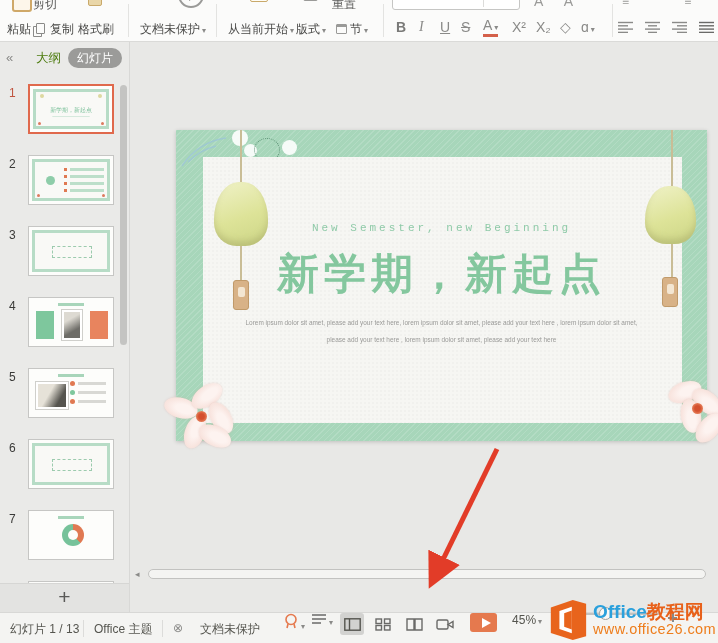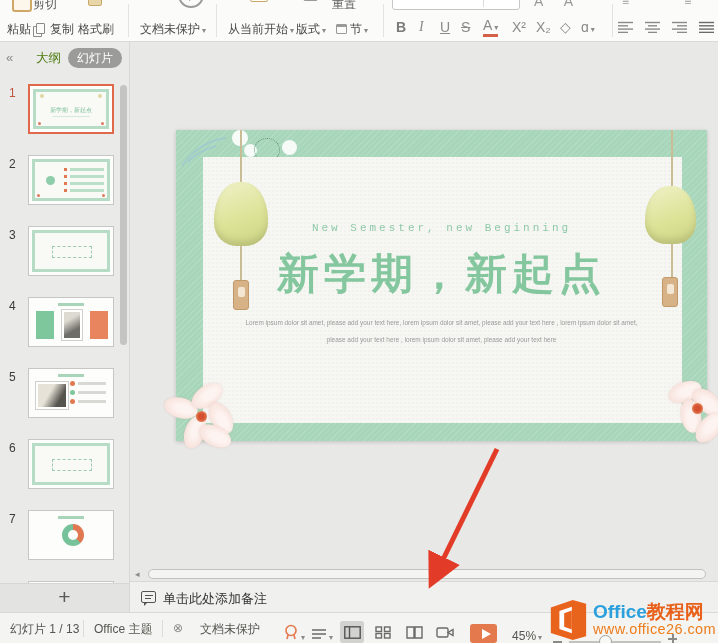--- a/index.html
+++ b/index.html
@@ -97,21 +97,21 @@
   .hs-arrow { position:absolute; left:5px; top:1px; font-size:9px; color:#8a8a88; }
   .hs-track { position:absolute; left:18px; right:12px; top:1px; height:10px; border:1px solid #c2c2c0; border-radius:6px; background:#f4f4f2; }
   .notes-bar { position:absolute; left:130px; right:0; top:581px; height:31px; background:#f0f0ee; border-top:1px solid #d8d8d6; z-index:2; }
   .notes-icon { position:absolute; left:11px; top:9px; width:15px; height:12px; border:1.3px solid #55554f; border-radius:2px; background:linear-gradient(#55554f 0 0) 3px 3px/8px 1px no-repeat, linear-gradient(#55554f 0 0) 3px 6px/6px 1px no-repeat; }
   .notes-icon::after { content:""; position:absolute; left:2px; bottom:-4px; border-left:4px solid #55554f; border-bottom:4px solid transparent; }
   .notes-text { position:absolute; left:33px; top:8px; font-size:13px; color:#33332f; }
   
   .statusbar { position:absolute; left:0; right:0; bottom:0; height:31px; background:#f4f4f2; border-top:1px solid #d8d8d6; z-index:6; font-size:12px; color:#55554f; }
   .sb-item { position:absolute; top:8px; white-space:nowrap; }
   .sb-sep { position:absolute; top:7px; width:1px; height:17px; background:#dcdcda; }
-  .sb-right { position:absolute; left:283px; top:0; height:100%; display:flex; align-items:flex-end; gap:7px; }
+  .sb-right { position:absolute; left:283px; top:0; height:100%; display:flex; align-items:flex-start; gap:7px; }
   .viewbtn { width:24px; height:22px; display:flex; align-items:center; justify-content:center; border-radius:3px; }
   .viewbtn.active { background:#d2d2d0; }
   .playbtn { width:27px; height:19px; background:#e5794e; border-radius:3px; position:relative; }
   .playbtn::after { content:""; position:absolute; left:10px; top:4.5px; border-left:9px solid #fff; border-top:5px solid transparent; border-bottom:5px solid transparent; }
   .zoom-minus { width:9px; height:2px; background:#8a8a88; }
   .zoom-track { width:92px; height:2px; background:#c2c2c0; position:relative; }
   .zoom-handle { position:absolute; left:30px; top:-6px; width:13px; height:13px; border-radius:50%; background:#f8f8f6; border:1px solid #a0a09e; }
   .zoom-plus { position:relative; width:9px; height:9px; }
   .zoom-plus::before { content:""; position:absolute; left:0; top:4px; width:9px; height:2px; background:#8a8a88; }
   .zoom-plus::after { content:""; position:absolute; left:4px; top:0; width:2px; height:9px; background:#8a8a88; }
@@ -329,24 +329,20 @@
         <div class="stamen" style="left:516px;top:273px"></div>
       </div>
     </div>
   </div>
 
   <div class="hscroll">
     <span class="hs-arrow">◂</span>
     <div class="hs-track"></div>
   </div>
 
-  <div class="notes-bar">
-    <span class="notes-icon"></span>
-    <span class="notes-text">单击此处添加备注</span>
-  </div>
 
   <div class="statusbar">
     <span class="sb-item" style="left:10px">幻灯片 1 / 13</span>
     <span class="sb-sep" style="left:83px"></span>
     <span class="sb-item" style="left:94px">Office 主题</span>
     <span class="sb-sep" style="left:162px"></span>
     <span class="sb-item" style="left:173px;color:#8a8a88">⊗</span>
     <span class="sb-item" style="left:200px">文档未保护</span>
     <div class="sb-right">
       <span class="caret"><svg width="16" height="16">

